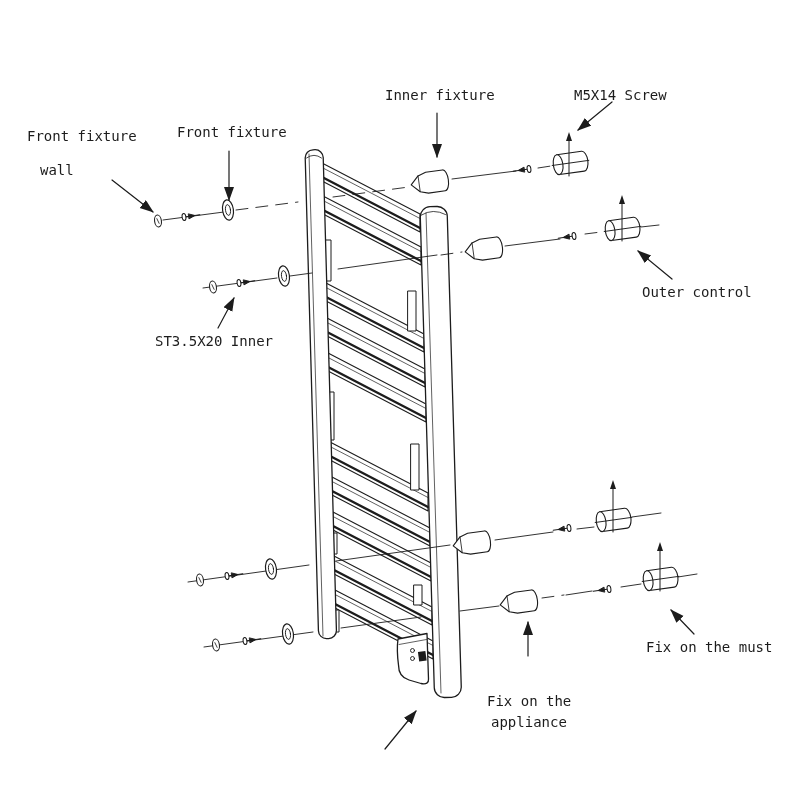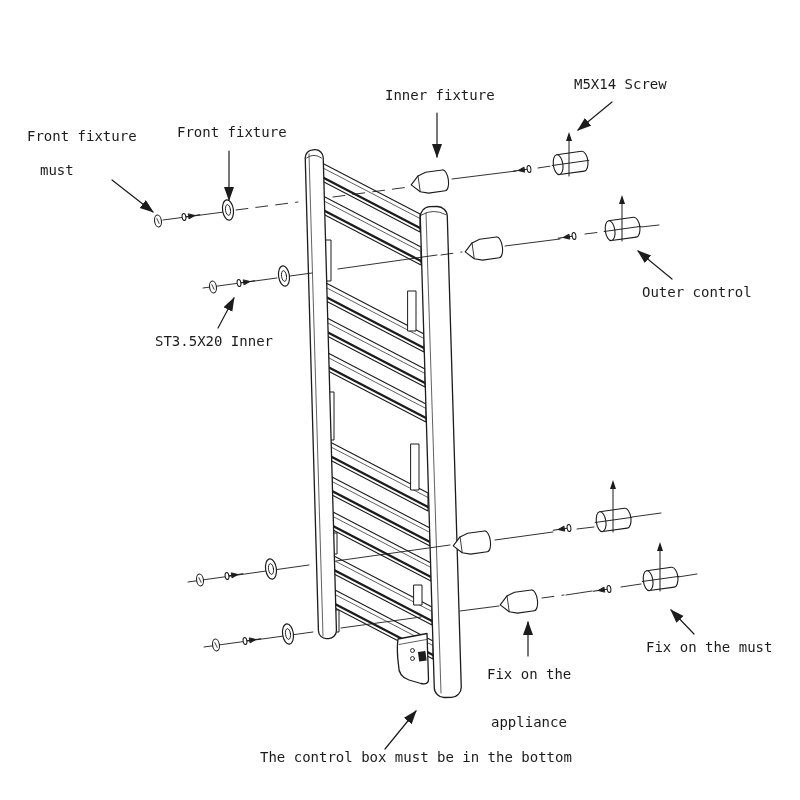--- a/index.html
+++ b/index.html
@@ -176,23 +176,22 @@
     <line x1="612" y1="102" x2="578" y2="130" marker-end="url(#ah)"></line>
     <line x1="672" y1="279" x2="638" y2="251" marker-end="url(#ah)"></line>
     <line x1="218" y1="328" x2="234" y2="298" marker-end="url(#ah)"></line>
     <line x1="528" y1="656" x2="528" y2="622" marker-end="url(#ah)"></line>
     <line x1="694" y1="634" x2="671" y2="610" marker-end="url(#ah)"></line>
     <line x1="385" y1="749" x2="416" y2="711" marker-end="url(#ah)"></line>
   </g>
 </svg>
 
 <div class="lbl" style="left:27px;top:128px">Front fixture</div>
-<div class="lbl" style="left:40px;top:162px">must</div>
+<div class="lbl" style="left:40px;top:162px">wall</div>
 <div class="lbl" style="left:177px;top:124px">Front fixture</div>
 <div class="lbl" style="left:385px;top:87px">Inner fixture</div>
-<div class="lbl" style="left:574px;top:76px">M5X14 Screw</div>
+<div class="lbl" style="left:574px;top:87px">M5X14 Screw</div>
 <div class="lbl" style="left:642px;top:284px">Outer control</div>
 <div class="lbl" style="left:155px;top:333px">ST3.5X20 Inner</div>
-<div class="lbl" style="left:487px;top:666px">Fix on the</div>
+<div class="lbl" style="left:487px;top:693px">Fix on the</div>
 <div class="lbl" style="left:491px;top:714px">appliance</div>
 <div class="lbl" style="left:646px;top:639px">Fix on the must</div>
-<div class="lbl" style="left:260px;top:749px">The control box must be in the bottom</div>
 
 </div>
 </body></html>

